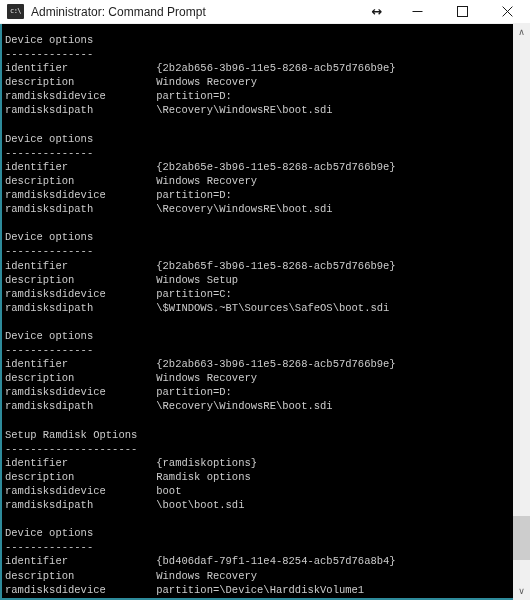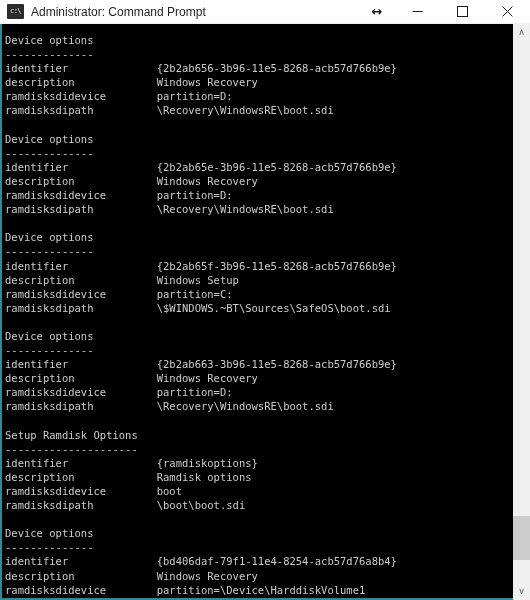--- a/index.html
+++ b/index.html
@@ -113,21 +113,21 @@
     top: 9px;
     left: 3px;
     width: 504px;
     color: #cccccc;
     font-family: "DejaVu Sans Mono", monospace;
     font-size: 10.5px;
     line-height: 14.1px;
     white-space: pre;
     letter-spacing: 0px;
   }
-  .line { height: 14.1px; white-space: pre; }
+  .line { height: 14.1px; white-space: pre; font-family: Liberation Mono, monospace; }
   .blank { height: 14.1px; }
 
   
   #scrollbar {
     position: absolute;
     top: 24px;
     right: 0;
     width: 17px;
     height: 576px;
     background: #f0f0f0;

